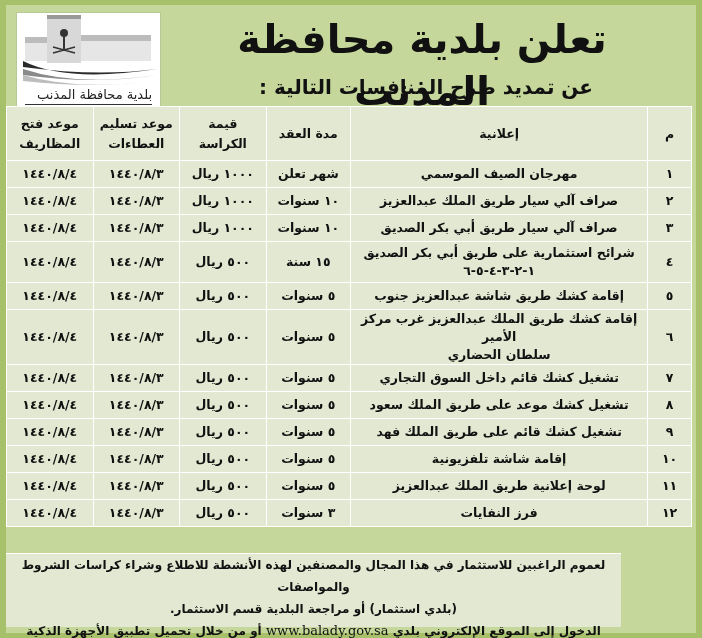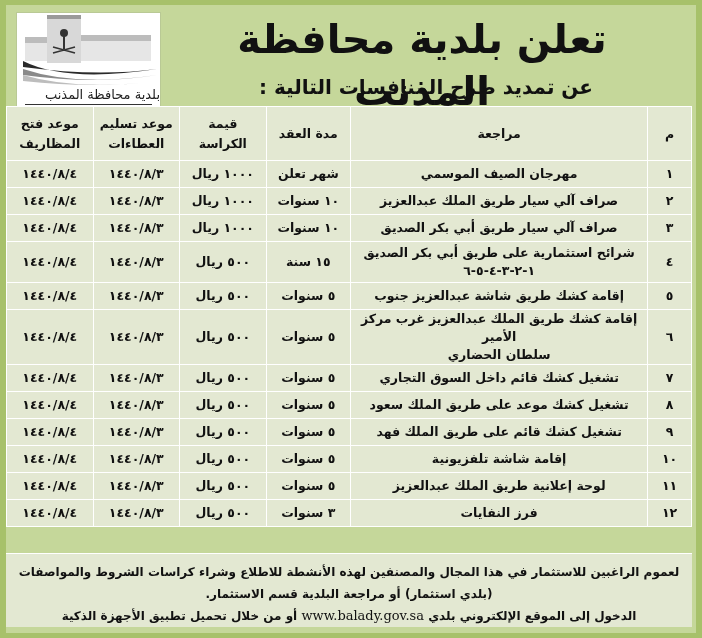--- a/index.html
+++ b/index.html
@@ -17,23 +17,23 @@
   .inner {
     position: absolute; left: 6px; top: 5px; width: 690px; height: 628px;
     background: #c5d79a;
   }
   .logo-box {
     position: absolute; left: 10px; top: 7px; width: 143px; height: 97px;
     background: #ffffff;
     border: 1px solid #b9c995;
   }
   .logo-text {
-    position: absolute; bottom: 8px; left: 8px; right: 0;
-    text-align: right; direction: rtl;
-    font-size: 13px; color: #222;
+    position: absolute; bottom: 8px; left: 0; right: 0;
+    text-align: left; direction: rtl;
+    font-size: 13px; color: #222; padding-left: 20px;
   }
   .logo-rule {
     position: absolute; bottom: 5px; left: 8px; right: 8px; height: 1px; background: #333;
   }
   .title {
     position: absolute; left: 162px; right: 20px; top: 8px;
     text-align: center; direction: rtl;
     font-family: "DejaVu Sans", sans-serif;
     font-weight: bold; font-size: 40px; line-height: 52px;
     color: #111;
@@ -58,25 +58,25 @@
   table.tenders th { height: 53px; font-size: 12.5px; line-height: 20px; }
   table.tenders td { height: 26px; line-height: 18px; }
   table.tenders tr.tall td { height: 40px; }
   .col-num { width: 34px; }
   .col-act { width: 283px; }
   .col-dur { width: 74px; margin-left: 12px; }
   .col-price { width: 76px; }
   .col-sub { width: 76px; margin-left: 8px; }
   .col-open { width: 76px; }
   .note {
-    position: absolute; left: 6px; top: 553px; width: 686px; height: 74px;
+    position: absolute; left: 6px; top: 553px; width: 615px; height: 74px;
     background: #e3e8d2; border-top: 1.5px solid #fff;
     direction: rtl; text-align: center;
     font-size: 12px; font-weight: bold; line-height: 22px;
-    padding-top: 7px; box-sizing: border-box;
+    padding-top: 0; box-sizing: border-box;
   }
   .url { font-family: "DejaVu Serif", serif; font-weight: normal; font-size: 13px; }
 </style>
 </head>
 <body>
 
 <div class="frame">
   <div class="inner">
 
     <div class="logo-box">
@@ -99,21 +99,21 @@
     </div>
 
     <div class="title">تعلن بلدية محافظة المذنب</div>
     <div class="subtitle">عن تمديد طرح المنافسات التالية :</div>
   </div>
 
   <table class="tenders">
     <thead>
       <tr>
         <th class="col-num">م</th>
-        <th class="col-act">مراجعة</th>
+        <th class="col-act">إعلانية</th>
         <th class="col-dur">مدة العقد</th>
         <th class="col-price">قيمة الكراسة</th>
         <th class="col-sub">موعد تسليم العطاءات</th>
         <th class="col-open">موعد فتح المظاريف</th>
       </tr>
     </thead>
     <tbody id="rows">
         <tr>
           <td>١</td>
           <td>مهرجان الصيف الموسمي</td>

